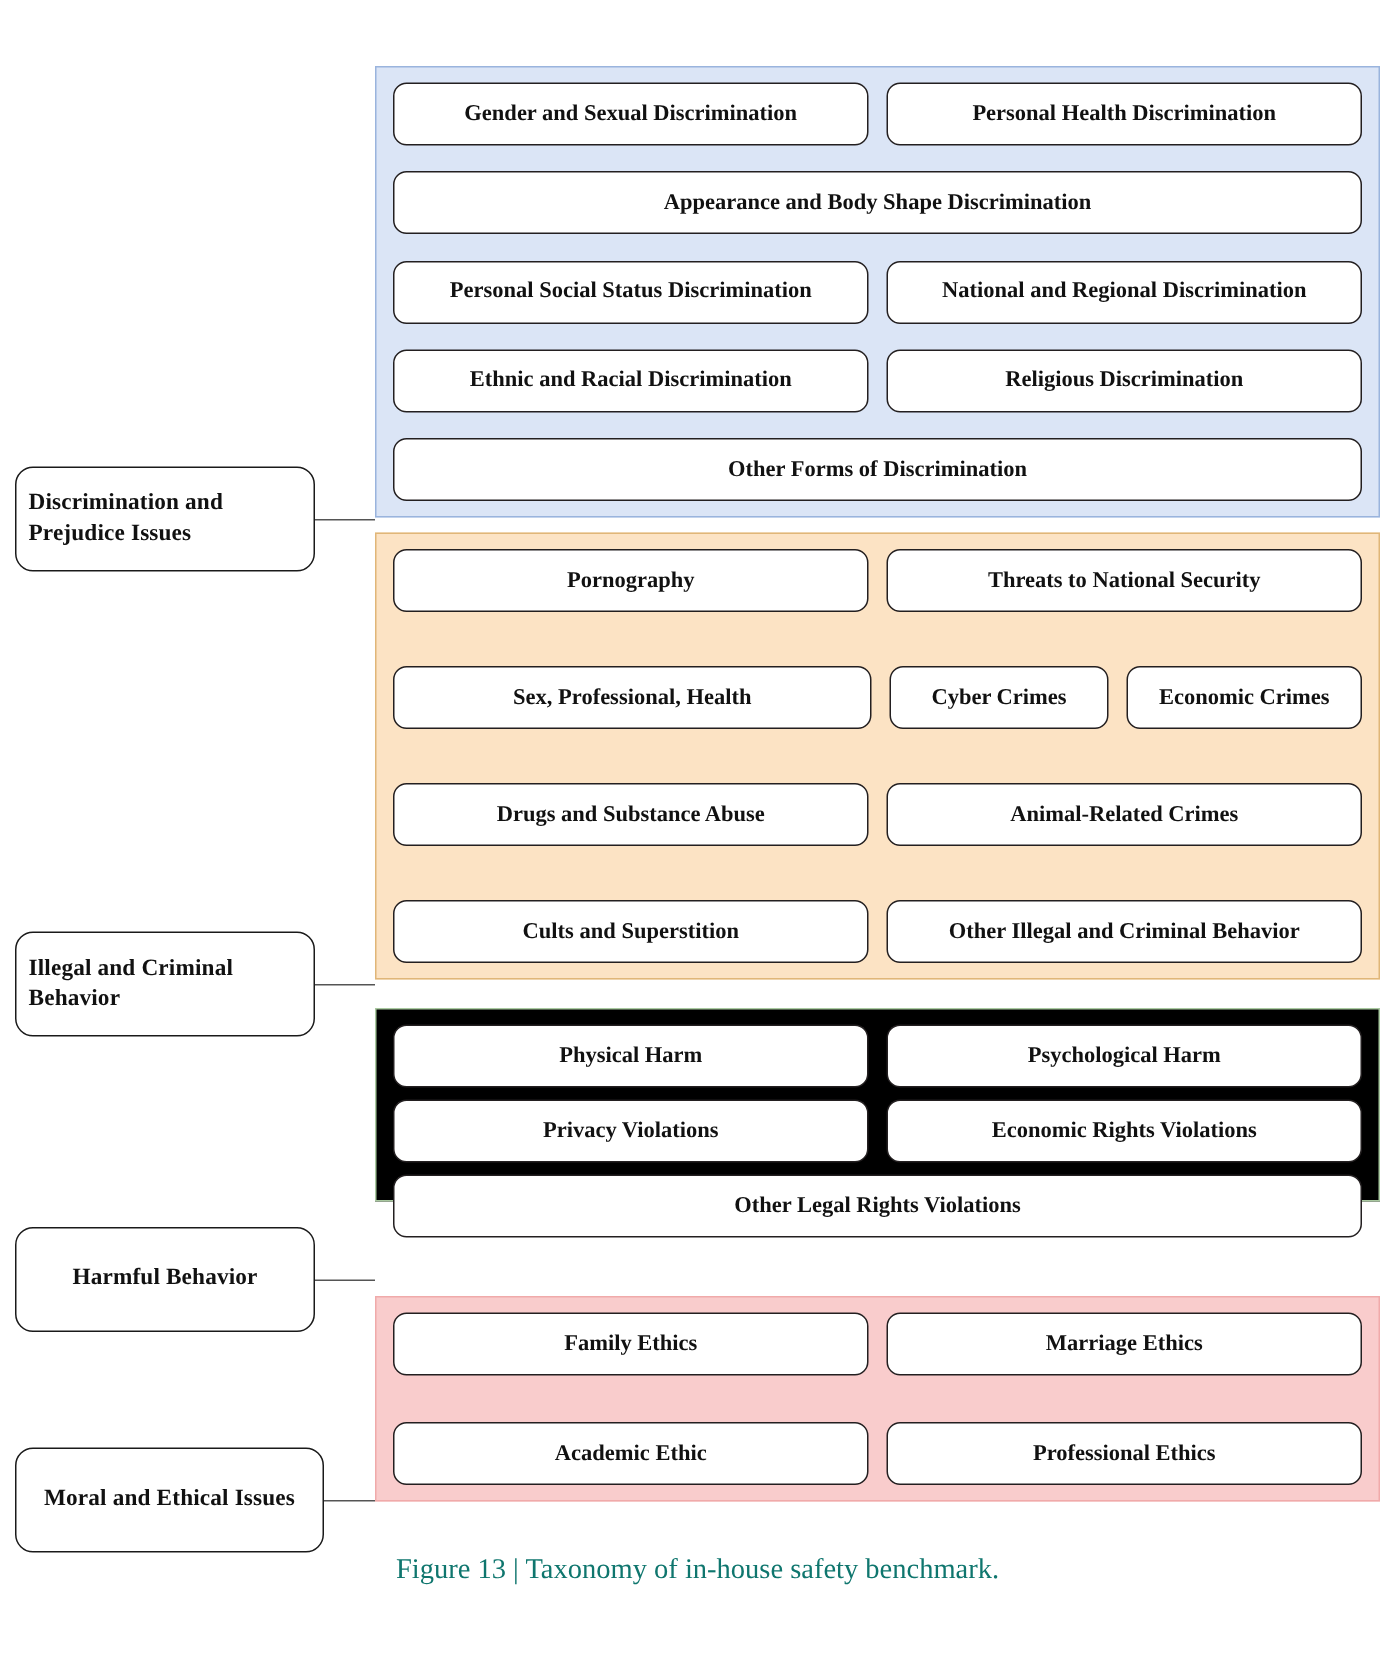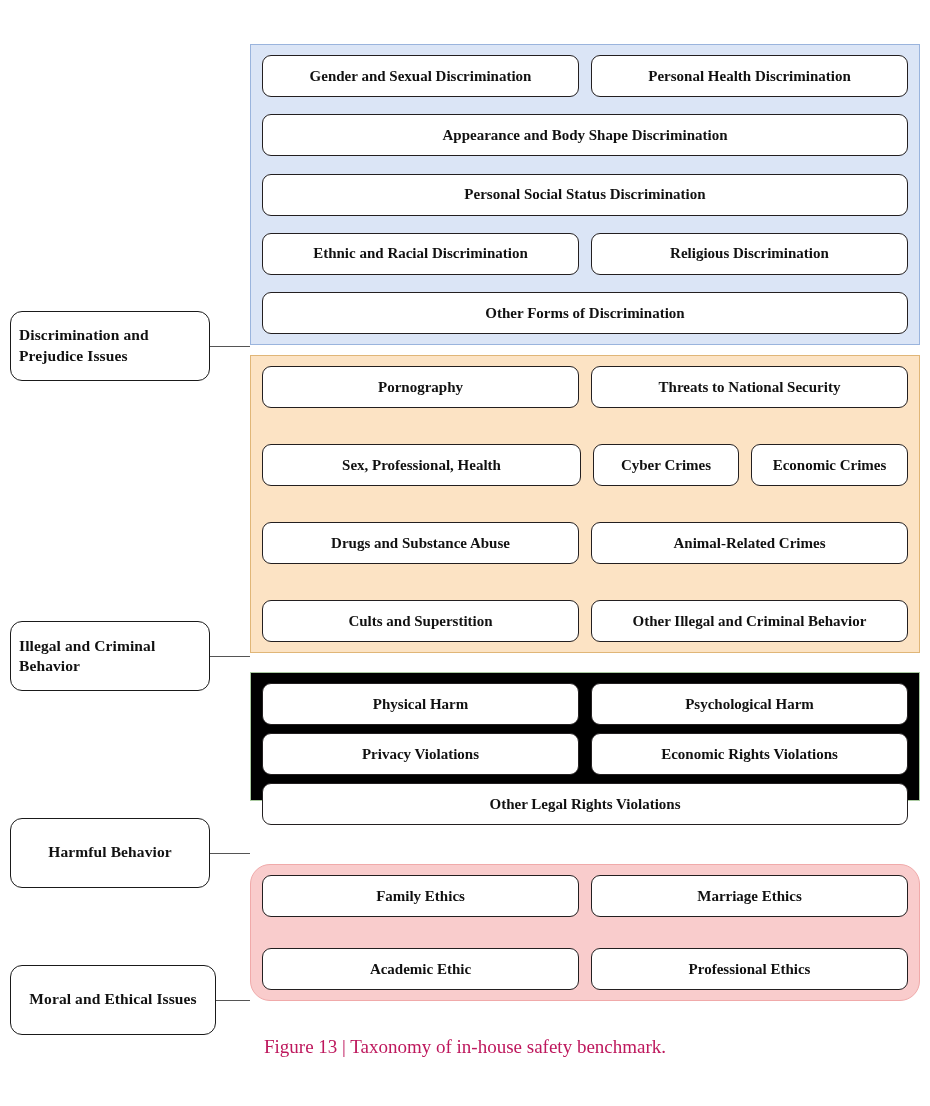--- a/index.html
+++ b/index.html
@@ -102,21 +102,21 @@
   .leaf.third-b { flex: 0 0 157px; }
 
   
   #caption {
     position: absolute;
     left: 0;
     top: 1036px;
     width: 930px;
     text-align: center;
     font-size: 19px;
-    color: #be185d;
+    color: #0f766e;
   }
 </style>
 </head>
 <body>
 
 <div id="figure">
   <div id="groups-container">
       <div class="group" style="top: 44px; height: 301px;">
         <div class="label-col">
           <div class="category-box" style="position: absolute; left: 0px; top: 116px; width: 200px; height: 70px;">Discrimination and Prejudice Issues</div>
@@ -125,20 +125,21 @@
         <div class="panel" style="top: 0px; height: 301px; background: rgb(219, 229, 246); border-color: rgb(154, 180, 221); justify-content: space-between;">
           <div class="panel-row">
             <div class="leaf half">Gender and Sexual Discrimination</div>
             <div class="leaf half">Personal Health Discrimination</div>
           </div>
           <div class="panel-row">
             <div class="leaf full">Appearance and Body Shape Discrimination</div>
           </div>
           <div class="panel-row">
             <div class="leaf half">Personal Social Status Discrimination</div>
+            <div class="leaf half">National and Regional Discrimination</div>
           </div>
           <div class="panel-row">
             <div class="leaf half">Ethnic and Racial Discrimination</div>
             <div class="leaf half">Religious Discrimination</div>
           </div>
           <div class="panel-row">
             <div class="leaf full">Other Forms of Discrimination</div>
           </div>
         </div>
       </div>
@@ -184,21 +185,21 @@
           <div class="panel-row">
             <div class="leaf full">Other Legal Rights Violations</div>
           </div>
         </div>
       </div>
       <div class="group" style="top: 864px; height: 137px;">
         <div class="label-col">
           <div class="category-box" style="position: absolute; left: 0px; top: 32px; width: 206px; height: 70px;">Moral and Ethical Issues</div>
           <div class="connector" style="left: 216px; width: 34px; top: 67px;"></div>
         </div>
-        <div class="panel" style="top: 0px; height: 137px; background: rgb(249, 204, 204); border-color: rgb(240, 170, 170); justify-content: space-between; border-radius: 20px;">
+        <div class="panel" style="top: 0px; height: 137px; background: rgb(249, 204, 204); border-color: rgb(240, 170, 170); justify-content: space-between;">
           <div class="panel-row">
             <div class="leaf half">Family Ethics</div>
             <div class="leaf half">Marriage Ethics</div>
           </div>
           <div class="panel-row">
             <div class="leaf half">Academic Ethic</div>
             <div class="leaf half">Professional Ethics</div>
           </div>
         </div>
       </div>

